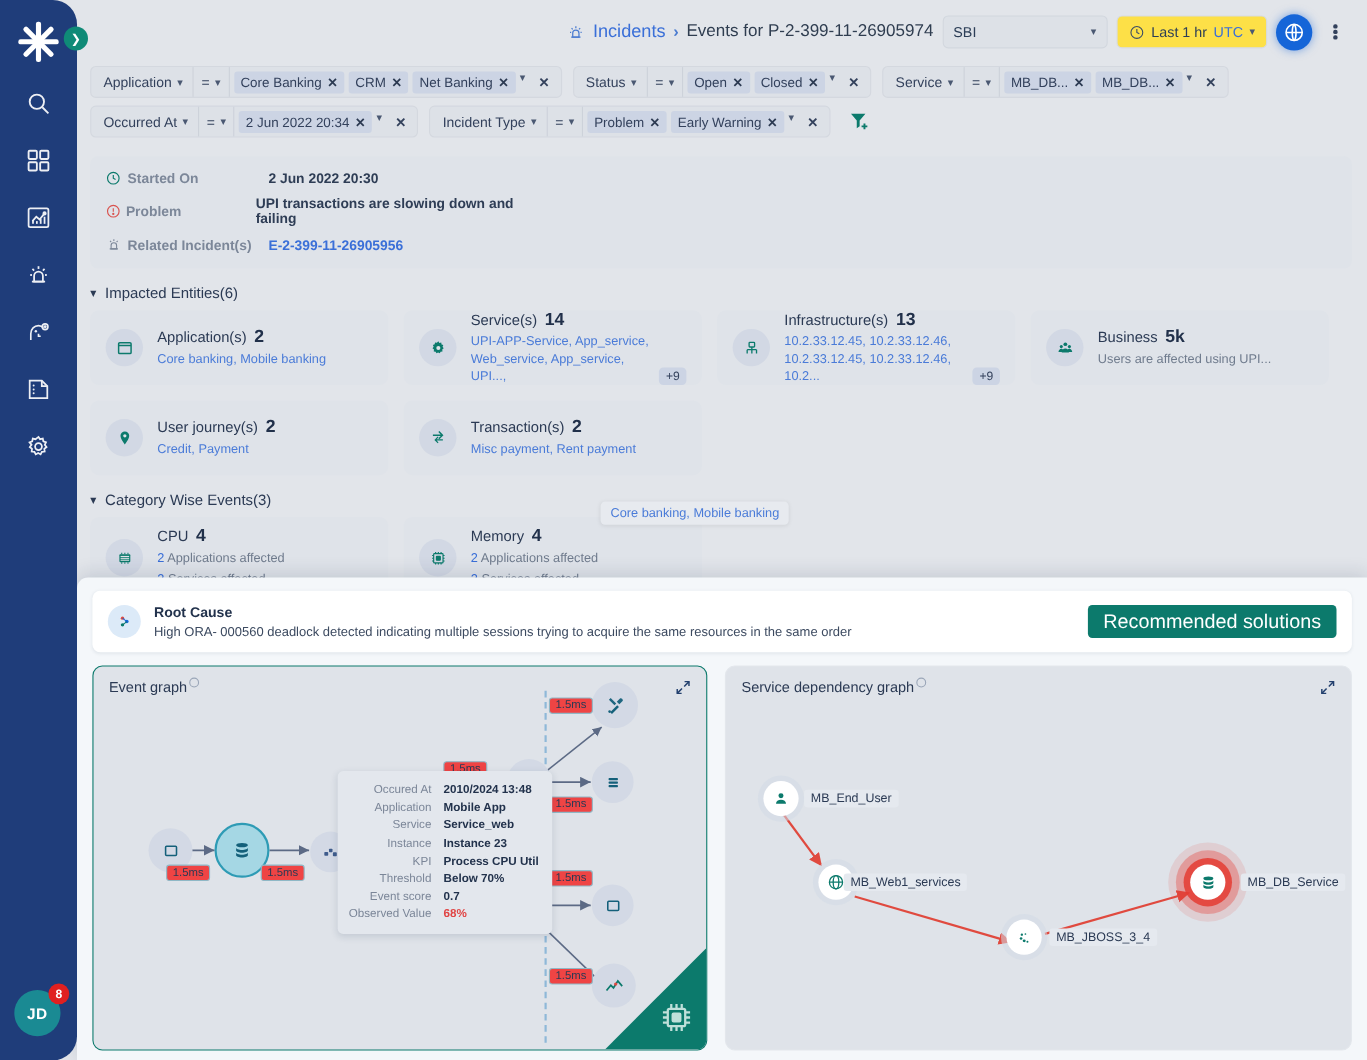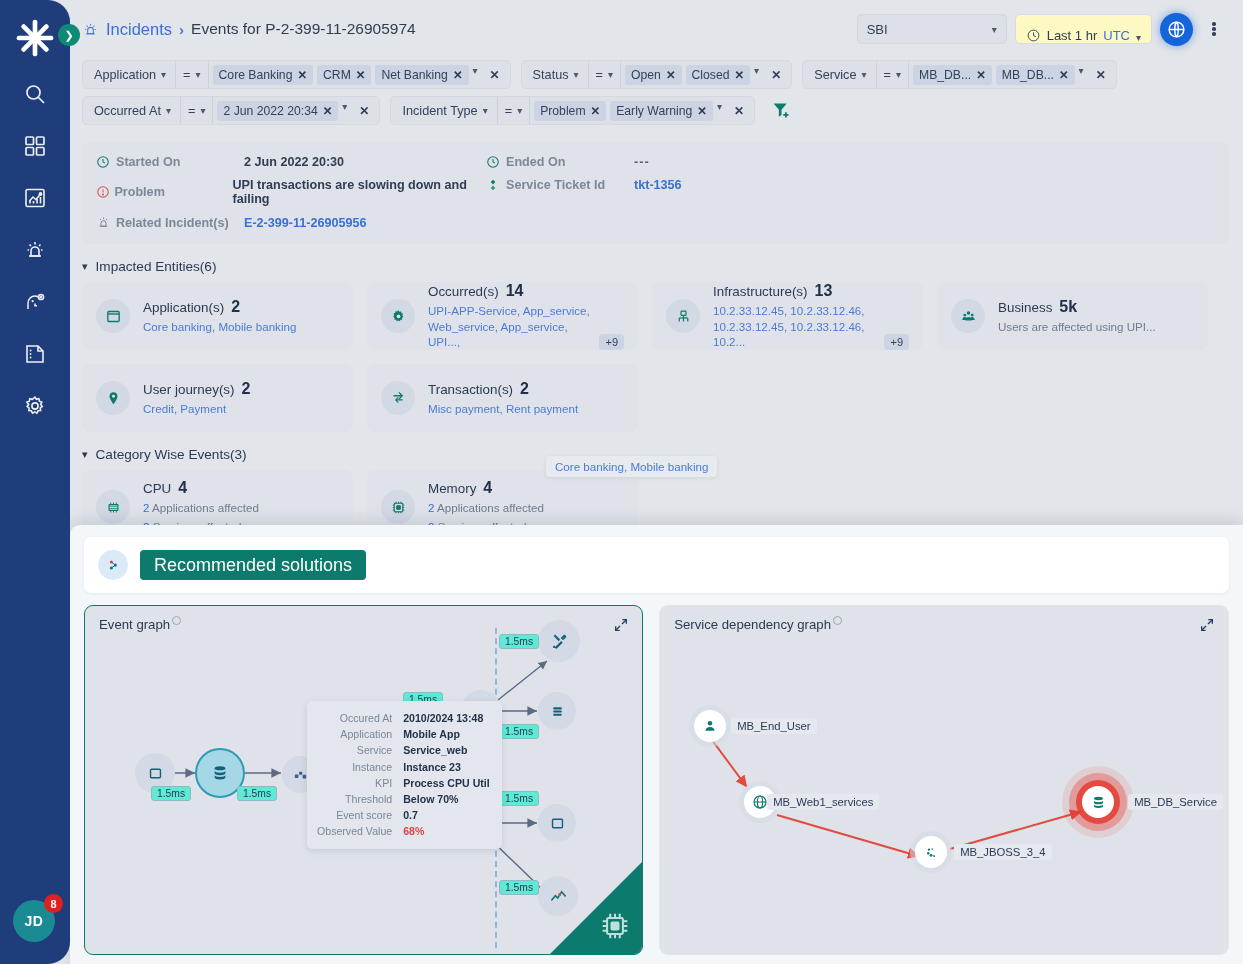--- a/index.html
+++ b/index.html
@@ -48,35 +48,35 @@
   }
 
   
   .content { position: absolute; left: 70px; top: 0; right: 0; bottom: 0; }
 
   
   .topbar {
     height: 58px; display: flex; align-items: center; padding: 0 16px 0 12px;
     gap: 8px;
   }
-  .breadcrumb { display: flex; align-items: center; gap: 7px; flex: 1; }
+  .breadcrumb { display: flex; align-items: center; gap: 7px; flex: 1; justify-content: flex-end; }
   .bc-icon { color: #3c6bb5; display:flex;align-items:center; }
   .bc-link { color: #3a6fd8; font-size: 16.5px; cursor: pointer; }
   .bc-sep { color: #4a7bd0; font-size: 15px; font-weight: 700; }
   .bc-current { color: #2f3d50; font-size: 15.5px; }
 
   .select-box {
     background: #dde1e7; border: 1px solid #d2d7de; border-radius: 5px;
     height: 30px; width: 150px; display: flex; align-items: center;
     padding: 0 9px; justify-content: space-between;
     font-size: 13px; color: #2c3e57; cursor: pointer;
   }
   .time-box {
-    background: #fef9c3; border: 1px solid #d7dbe1; border-radius: 5px;
-    height: 30px; display: flex; align-items: flex-end; gap: 6px; padding: 0 10px;
+    background: #fde047; border: 1px solid #d7dbe1; border-radius: 5px;
+    height: 30px; display: flex; align-items: center; gap: 6px; padding: 0 10px;
     font-size: 13px; color: #2c3e57; cursor: pointer;
   }
   .time-box .utc { color: #3a6fd8; }
   .globe-btn {
     width: 33px; height: 33px; border-radius: 50%; background: #1565d8;
     display:flex;align-items:center;justify-content:center; color:#fff;
     box-shadow: 0 0 9px rgba(21,101,216,.55); cursor: pointer;
   }
   .kebab { width: 26px; height: 30px; display:flex;align-items:center;justify-content:center; cursor:pointer; color:#33415c; }
   .kebab .dot { width:3.5px;height:3.5px;border-radius:50%;background:#33415c;margin:1.6px 0; }
@@ -203,21 +203,21 @@
     margin-top: -1px;
   }
   .expand {
     position: absolute; right: 13px; top: 11px; color: #23406e; cursor: pointer;
   }
   .gnode {
     position: absolute; border-radius: 50%; background: #d3d9e5;
     display: flex; align-items: center; justify-content: center; color: #14607a;
   }
   .lat {
-    position: absolute; background: #5eead4; border: 1px solid #8fb8c6;
+    position: absolute; background: #ef4444; border: 1px solid #8fb8c6;
     border-radius: 3px; font-size: 10.3px; color: #2b3a54; padding: 1px 5px;
   }
   .dashline {
     position: absolute; border-left: 2px dashed #8fb8d8; height: 320px;
   }
   .evt-tooltip {
     position: absolute; background: #e3e7ed; border-radius: 5px;
     padding: 9px 12px 9px 10px; font-size: 10.6px; z-index: 8;
     box-shadow: 0 2px 7px rgba(25,45,80,.13);
   }
@@ -555,42 +555,20 @@
               <line x1="12" y1="4" x2="12" y2="6.5"></line>
                 <line x1="6.5" y1="6.5" x2="8" y2="8"></line>
                 <line x1="17.5" y1="6.5" x2="16" y2="8"></line>
             </svg>
           </span>
           <span class="sum-lbl">Related Incident(s)</span>
           <span class="sum-val link">E-2-399-11-26905956</span>
         </div>
       </div>
 
-      <div class="sum-col">
-        <div class="sum-row">
-          <span class="sum-ic">
-            <svg viewBox="0 0 24 24" width="14" height="14" fill="none" stroke="#0c7a6c" stroke-width="1.8">
-                <circle cx="12" cy="12" r="9"></circle>
-                <polyline points="12,7 12,12 15.5,14"></polyline>
-              </svg>
-          </span>
-          <span class="sum-lbl">Ended On</span>
-          <span class="sum-val dash">---</span>
-        </div>
-        <div class="sum-row">
-          <span class="sum-ic">
-            <svg viewBox="0 0 24 24" width="14" height="14" fill="#0c7a6c">
-                <path d="M12 3l4 4-4 4-4-4z"></path>
-                <path d="M12 13l4 4-4 4-4-4z" opacity=".75"></path>
-              </svg>
-          </span>
-          <span class="sum-lbl">Service Ticket Id</span>
-          <span class="sum-val link">tkt-1356</span>
-        </div>
-      </div>
     </div>
 
     <div class="sec-head">
       <span class="chev">▾</span>
       <span>Impacted Entities(6)</span>
     </div>
 
     <div class="cards">
       <div class="card">
         <span class="card-ic">
@@ -610,21 +588,21 @@
 
       <div class="card">
         <span class="card-ic">
           <svg viewBox="0 0 24 24" width="17" height="17" fill="#0c7a6c">
               <path d="M12 3.3l1.3 2 2.4-.5.4 2.4 2.3.9-1 2.2 1.5 1.9-1.9 1.6.3 2.4-2.4.3-1.1 2.2-2.1-1.1-2.1 1.1-1.1-2.2-2.4-.3.3-2.4L4.5 12l1.5-1.9-1-2.2L7.3 7l.4-2.4 2.4.5z"></path>
               <circle cx="12" cy="11.7" r="2.6" fill="#dfe3e9"></circle>
             </svg>
         </span>
         <div class="card-body">
           <div class="card-t">
-            <span>Occurred(s)</span>
+            <span>Service(s)</span>
             <span class="num">14</span>
           </div>
           <div class="card-sub-wrap">
             <div class="card-sub">UPI-APP-Service, App_service, Web_service, App_service, UPI...,</div>
             <span class="plus">+9</span>
           </div>
         </div>
       </div>
 
       <div class="card">
@@ -788,20 +766,24 @@
     <div class="rootcause">
       <span class="rc-ic">
         <svg viewBox="0 0 24 24" width="17" height="17">
             <circle cx="9" cy="7" r="2.2" fill="#e04a3f"></circle>
             <circle cx="14.6" cy="11.4" r="2.2" fill="#1565d8"></circle>
             <circle cx="9" cy="15.6" r="2.2" fill="#0c7a6c"></circle>
             <line x1="9" y1="7" x2="14.6" y2="11.4" stroke="#1565d8" stroke-width="1.4"></line>
             <line x1="14.6" y1="11.4" x2="9" y2="15.6" stroke="#0c7a6c" stroke-width="1.4"></line>
           </svg>
       </span>
+      <div class="rc-body">
+        <div class="rc-title">Root Cause</div>
+        <div class="rc-text">High ORA- 000560 deadlock detected indicating multiple sessions trying to acquire the same resources in the same order</div>
+      </div>
       <button class="rc-btn">Recommended solutions</button>
     </div>
 
     <div class="graphs">
 
       <div class="panel left">
         <div class="panel-title">
           <span>Event graph</span>
           <span class="info-dot"></span>
         </div>

